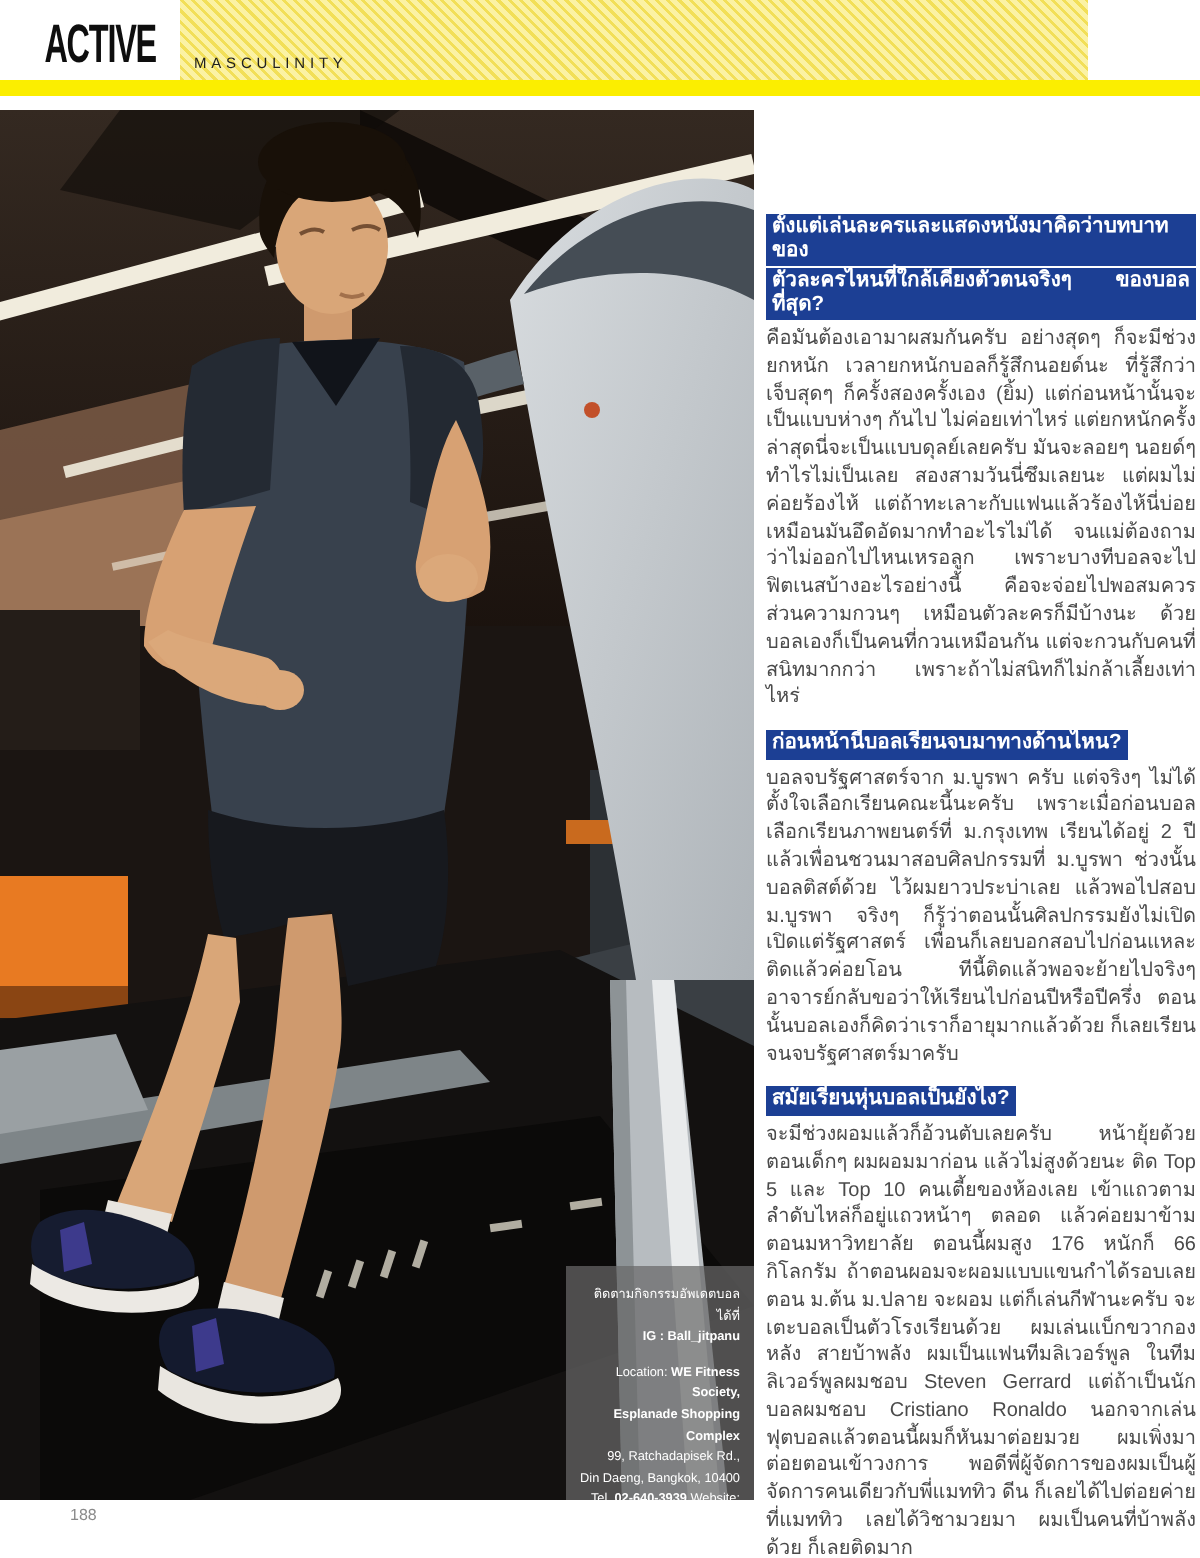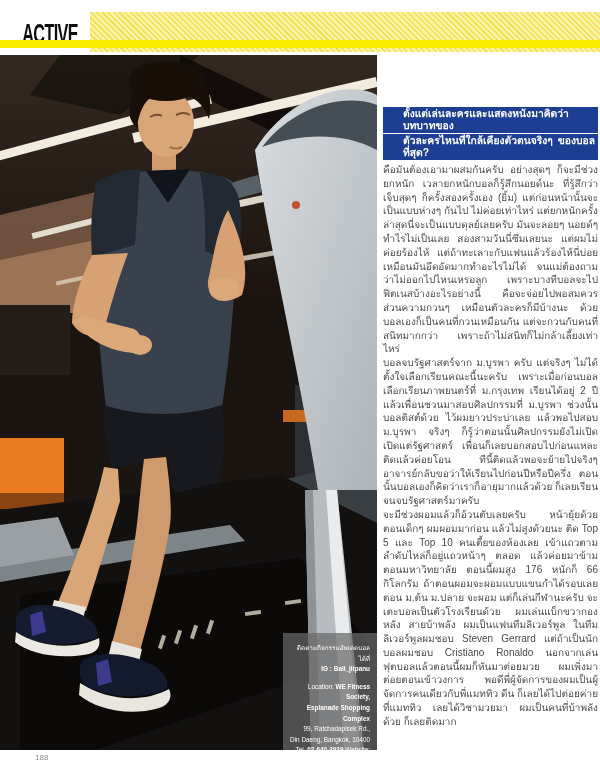--- a/index.html
+++ b/index.html
@@ -2,21 +2,21 @@
 <html><head>
 <meta charset="utf-8">
 <style>
   html,body{margin:0;padding:0;background:#ffffff;}
   *{box-sizing:border-box;}
   .page{
     position:relative;width:600px;height:779px;background:#ffffff;overflow:hidden;
     font-family:"Liberation Sans", sans-serif;
   }
   
-  .hdr{position:absolute;left:0;top:12px;width:600px;height:40px;}
+  .hdr{position:absolute;left:0;top:0;width:544px;height:40px;}
   .hdr-hatch{
     position:absolute;left:90px;top:0;right:0;height:40px;
     background:repeating-linear-gradient(45deg,#f2df58 0 1.5px,#fbf2a4 1.5px 4px);
   }
   .hdr-white{position:absolute;left:0;top:0;width:88px;height:40px;background:#ffffff;border-right:2px solid #ffffff;}
   .brand{
     position:absolute;right:8px;bottom:2px;font-weight:700;font-size:27px;color:#0e0e0e;
     transform:scaleX(0.6);transform-origin:100% 100%;letter-spacing:-1px;white-space:nowrap;
   }
   .section-label{
@@ -36,21 +36,21 @@
   .credit-overlay .cap-ig{font-weight:700;}
   .credit-overlay .loc{margin-top:7px;}
   .credit-overlay b{font-weight:700;}
   
   .col{
     position:absolute;left:383px;top:107px;width:215px;color:#4a4a4a;
     font-size:10px;line-height:13.8px;text-align:justify;
   }
   .qline{
     display:inline-block;background:#1c3f94;color:#ffffff;font-weight:700;
-    font-size:10.3px;line-height:11.5px;padding:1px 3px 2px 20px;margin:0 0 1px 0;
+    font-size:10.3px;line-height:11.5px;padding:1px 3px 2px 3px;margin:0 0 1px 0;
   }
   .qblock{margin:0 0 2px 0;}
   .qblock.gap{margin-top:9px;}
   .col p{margin:0 0 0 0;}
   
   .pageno{position:absolute;left:35px;top:753px;font-size:8px;color:#8a8a8a;}
 </style>
 </head>
 <body>
 
@@ -190,19 +190,25 @@
     </div>
   </div>
 
   <div class="col">
     <div class="qblock">
       <span class="qline">ตั้งแต่เล่นละครและแสดงหนังมาคิดว่าบทบาทของ</span>
       <span class="qline">ตัวละครไหนที่ใกล้เคียงตัวตนจริงๆ ของบอลที่สุด?</span>
     </div>
     <p>คือมันต้องเอามาผสมกันครับ อย่างสุดๆ ก็จะมีช่วงยกหนัก เวลายกหนักบอลก็รู้สึกนอยด์นะ ที่รู้สึกว่าเจ็บสุดๆ ก็ครั้งสองครั้งเอง (ยิ้ม) แต่ก่อนหน้านั้นจะเป็นแบบห่างๆ กันไป ไม่ค่อยเท่าไหร่ แต่ยกหนักครั้งล่าสุดนี่จะเป็นแบบดุลย์เลยครับ มันจะลอยๆ นอยด์ๆ ทำไรไม่เป็นเลย สองสามวันนี่ซึมเลยนะ แต่ผมไม่ค่อยร้องไห้ แต่ถ้าทะเลาะกับแฟนแล้วร้องไห้นี่บ่อย เหมือนมันอึดอัดมากทำอะไรไม่ได้ จนแม่ต้องถามว่าไม่ออกไปไหนเหรอลูก เพราะบางทีบอลจะไปฟิตเนสบ้างอะไรอย่างนี้ คือจะจ่อยไปพอสมควร ส่วนความกวนๆ เหมือนตัวละครก็มีบ้างนะ ด้วยบอลเองก็เป็นคนที่กวนเหมือนกัน แต่จะกวนกับคนที่สนิทมากกว่า เพราะถ้าไม่สนิทก็ไม่กล้าเลี้ยงเท่าไหร่</p>
 
+    <div class="qblock gap">
+      <span class="qline">ก่อนหน้านี้บอลเรียนจบมาทางด้านไหน?</span>
+    </div>
     <p>บอลจบรัฐศาสตร์จาก ม.บูรพา ครับ แต่จริงๆ ไม่ได้ตั้งใจเลือกเรียนคณะนี้นะครับ เพราะเมื่อก่อนบอลเลือกเรียนภาพยนตร์ที่ ม.กรุงเทพ เรียนได้อยู่ 2 ปี แล้วเพื่อนชวนมาสอบศิลปกรรมที่ ม.บูรพา ช่วงนั้นบอลติสต์ด้วย ไว้ผมยาวประบ่าเลย แล้วพอไปสอบ ม.บูรพา จริงๆ ก็รู้ว่าตอนนั้นศิลปกรรมยังไม่เปิด เปิดแต่รัฐศาสตร์ เพื่อนก็เลยบอกสอบไปก่อนแหละ ติดแล้วค่อยโอน ทีนี้ติดแล้วพอจะย้ายไปจริงๆ อาจารย์กลับขอว่าให้เรียนไปก่อนปีหรือปีครึ่ง ตอนนั้นบอลเองก็คิดว่าเราก็อายุมากแล้วด้วย ก็เลยเรียนจนจบรัฐศาสตร์มาครับ</p>
 
+    <div class="qblock gap">
+      <span class="qline">สมัยเรียนหุ่นบอลเป็นยังไง?</span>
+    </div>
     <p>จะมีช่วงผอมแล้วก็อ้วนตับเลยครับ หน้ายุ้ยด้วย ตอนเด็กๆ ผมผอมมาก่อน แล้วไม่สูงด้วยนะ ติด Top 5 และ Top 10 คนเตี้ยของห้องเลย เข้าแถวตามลำดับไหล่ก็อยู่แถวหน้าๆ ตลอด แล้วค่อยมาข้ามตอนมหาวิทยาลัย ตอนนี้ผมสูง 176 หนักก็ 66 กิโลกรัม ถ้าตอนผอมจะผอมแบบแขนกำได้รอบเลย ตอน ม.ต้น ม.ปลาย จะผอม แต่ก็เล่นกีฬานะครับ จะเตะบอลเป็นตัวโรงเรียนด้วย ผมเล่นแบ็กขวากองหลัง สายบ้าพลัง ผมเป็นแฟนทีมลิเวอร์พูล ในทีมลิเวอร์พูลผมชอบ Steven Gerrard แต่ถ้าเป็นนักบอลผมชอบ Cristiano Ronaldo นอกจากเล่นฟุตบอลแล้วตอนนี้ผมก็หันมาต่อยมวย ผมเพิ่งมาต่อยตอนเข้าวงการ พอดีพี่ผู้จัดการของผมเป็นผู้จัดการคนเดียวกับพี่แมททิว ดีน ก็เลยได้ไปต่อยค่ายที่แมททิว เลยได้วิชามวยมา ผมเป็นคนที่บ้าพลังด้วย ก็เลยติดมาก</p>
   </div>
 
   <div class="pageno">188</div>
 </div>
 
 </body></html>

